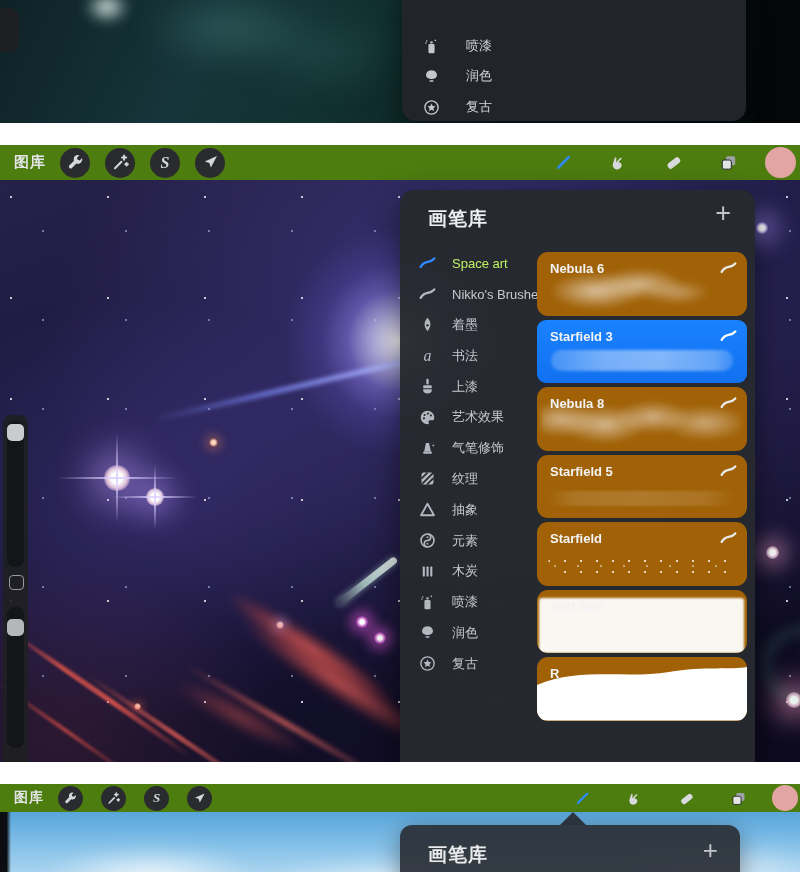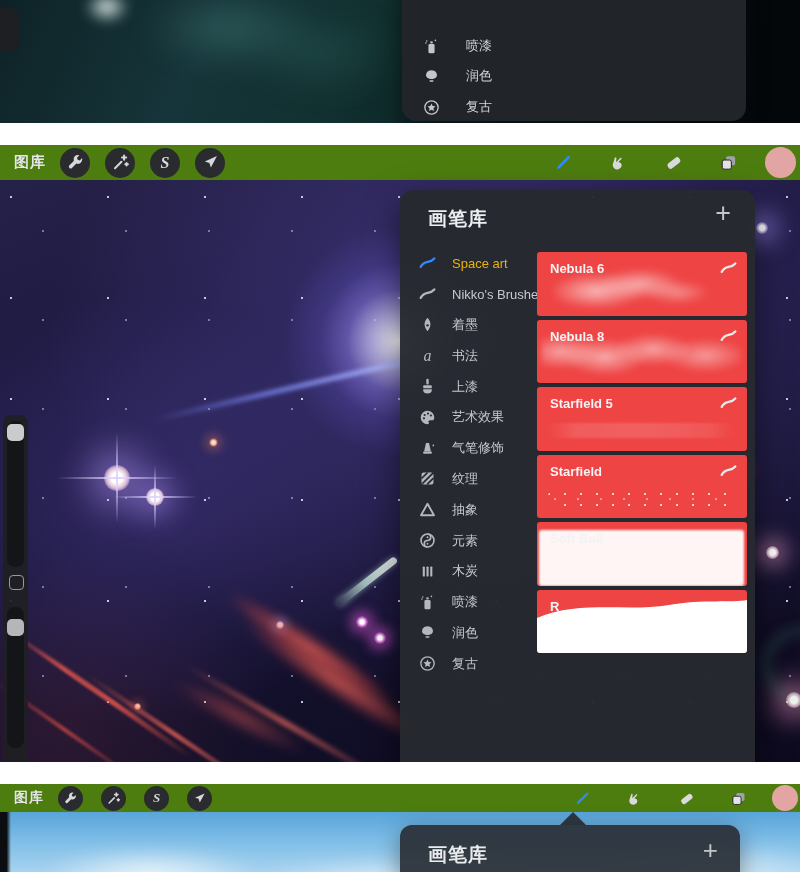--- a/index.html
+++ b/index.html
@@ -75,23 +75,23 @@
   .bpanel{left:400px;top:45px;width:355px;height:600px;background:rgba(38,41,46,.97);border-radius:14px;
     box-shadow:0 12px 34px rgba(0,0,0,.55);}
   .bp-title{position:absolute;left:28px;top:16px;font-size:19px;font-weight:bold;color:#eceef0;letter-spacing:1px;}
   .bp-add{position:absolute;right:24px;top:10px;font-size:27px;font-weight:300;color:#c3c6cb;line-height:1;}
   .cat-list{position:absolute;left:18px;top:58px;width:118px;}
   .cat-row{height:30.8px;display:flex;align-items:center;}
   .cicon{width:19px;height:19px;flex:0 0 19px;display:flex;align-items:center;justify-content:center;color:#b3b7be;}
   .cicon svg{width:17px;height:17px;}
   .glyph-a{font-family:"Liberation Serif","DejaVu Serif",serif;font-style:italic;font-size:16px;color:#b3b7be;line-height:1;}
   .clabel{margin-left:15px;font-size:13px;color:#c6c9cf;white-space:nowrap;}
-  .clabel.sel{color:#eab308;}
+  .clabel.sel{color:#bef264;}
   .brush-list{position:absolute;left:137px;top:62px;width:210px;display:flex;flex-direction:column;gap:4px;}
-  .bcard{position:relative;width:210px;height:63.5px;background:#ef4444;border-radius:3px;overflow:hidden;}
+  .bcard{position:relative;width:210px;height:63.5px;background:#a16207;border-radius:11px;overflow:hidden;}
   .bcard.sel{background:linear-gradient(180deg,#1a82ff,#1170ef);border-radius:9px;}
   .bname{position:absolute;left:13px;top:9px;font-size:13px;font-weight:bold;color:#f2f3f4;z-index:3;}
   .bglyph{position:absolute;right:10px;top:8px;width:17px;height:17px;color:#e8eaec;z-index:3;}
   .bglyph svg{width:17px;height:17px;}
   .tex{position:absolute;z-index:2;}
   .tex-neb6{inset:16px 26px 6px 16px;filter:blur(3px);
     background:radial-gradient(40% 60% at 26% 55%,rgba(255,255,255,.62),transparent 72%),
       radial-gradient(36% 54% at 52% 38%,rgba(255,255,255,.55),transparent 70%),
       radial-gradient(28% 42% at 74% 58%,rgba(255,255,255,.38),transparent 70%);}
   .tex-neb7{inset:10px 6px 4px 4px;filter:blur(2.5px);
@@ -490,20 +490,27 @@
       </div>
 
       <div class="brush-list">
         <div class="bcard">
           <span class="bname">Nebula 6</span>
           <span class="bglyph"><svg>
                 <use href="#i-swoosh"></use>
               </svg></span>
           <div class="tex tex-neb6"></div>
         </div>
+        <div class="bcard sel">
+          <span class="bname">Starfield 3</span>
+          <span class="bglyph" style="color:#fff;"><svg>
+                <use href="#i-swoosh"></use>
+              </svg></span>
+          <div class="tex tex-sf3 dots"></div>
+        </div>
         <div class="bcard">
           <span class="bname">Nebula 8</span>
           <span class="bglyph"><svg>
                 <use href="#i-swoosh"></use>
               </svg></span>
           <div class="tex tex-neb7"></div>
         </div>
         <div class="bcard">
           <span class="bname">Starfield 5</span>
           <span class="bglyph"><svg>

